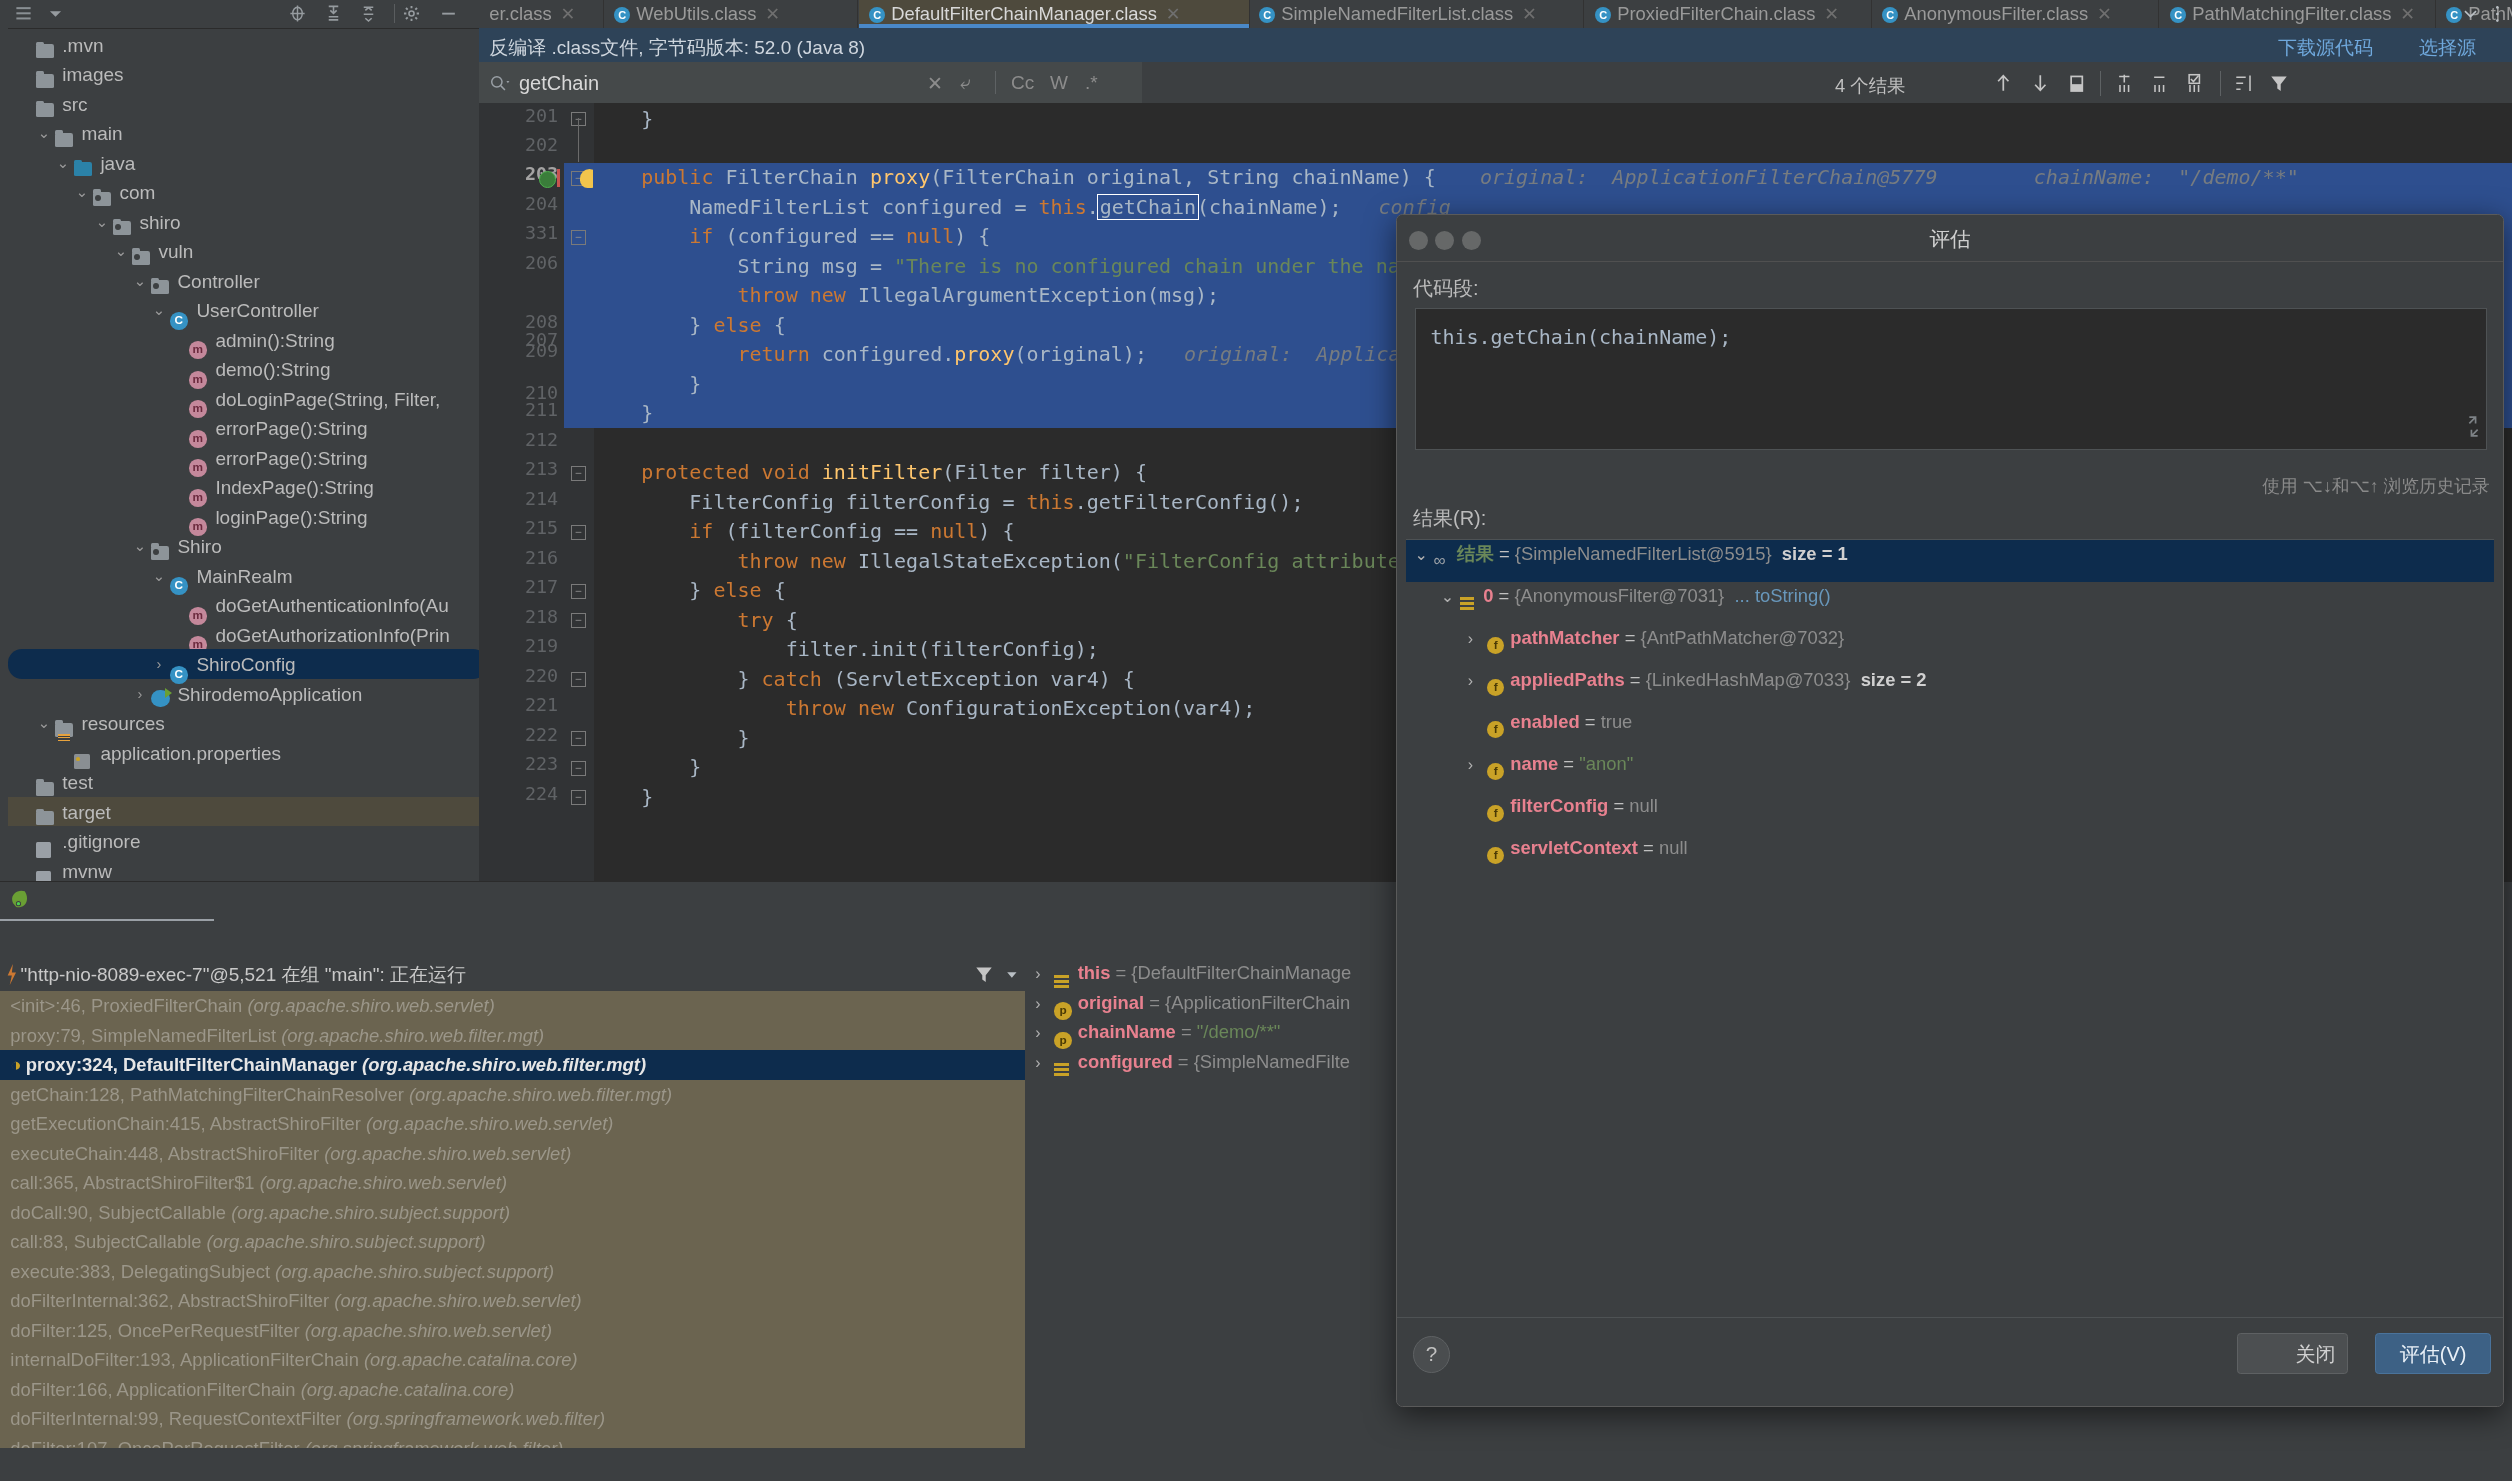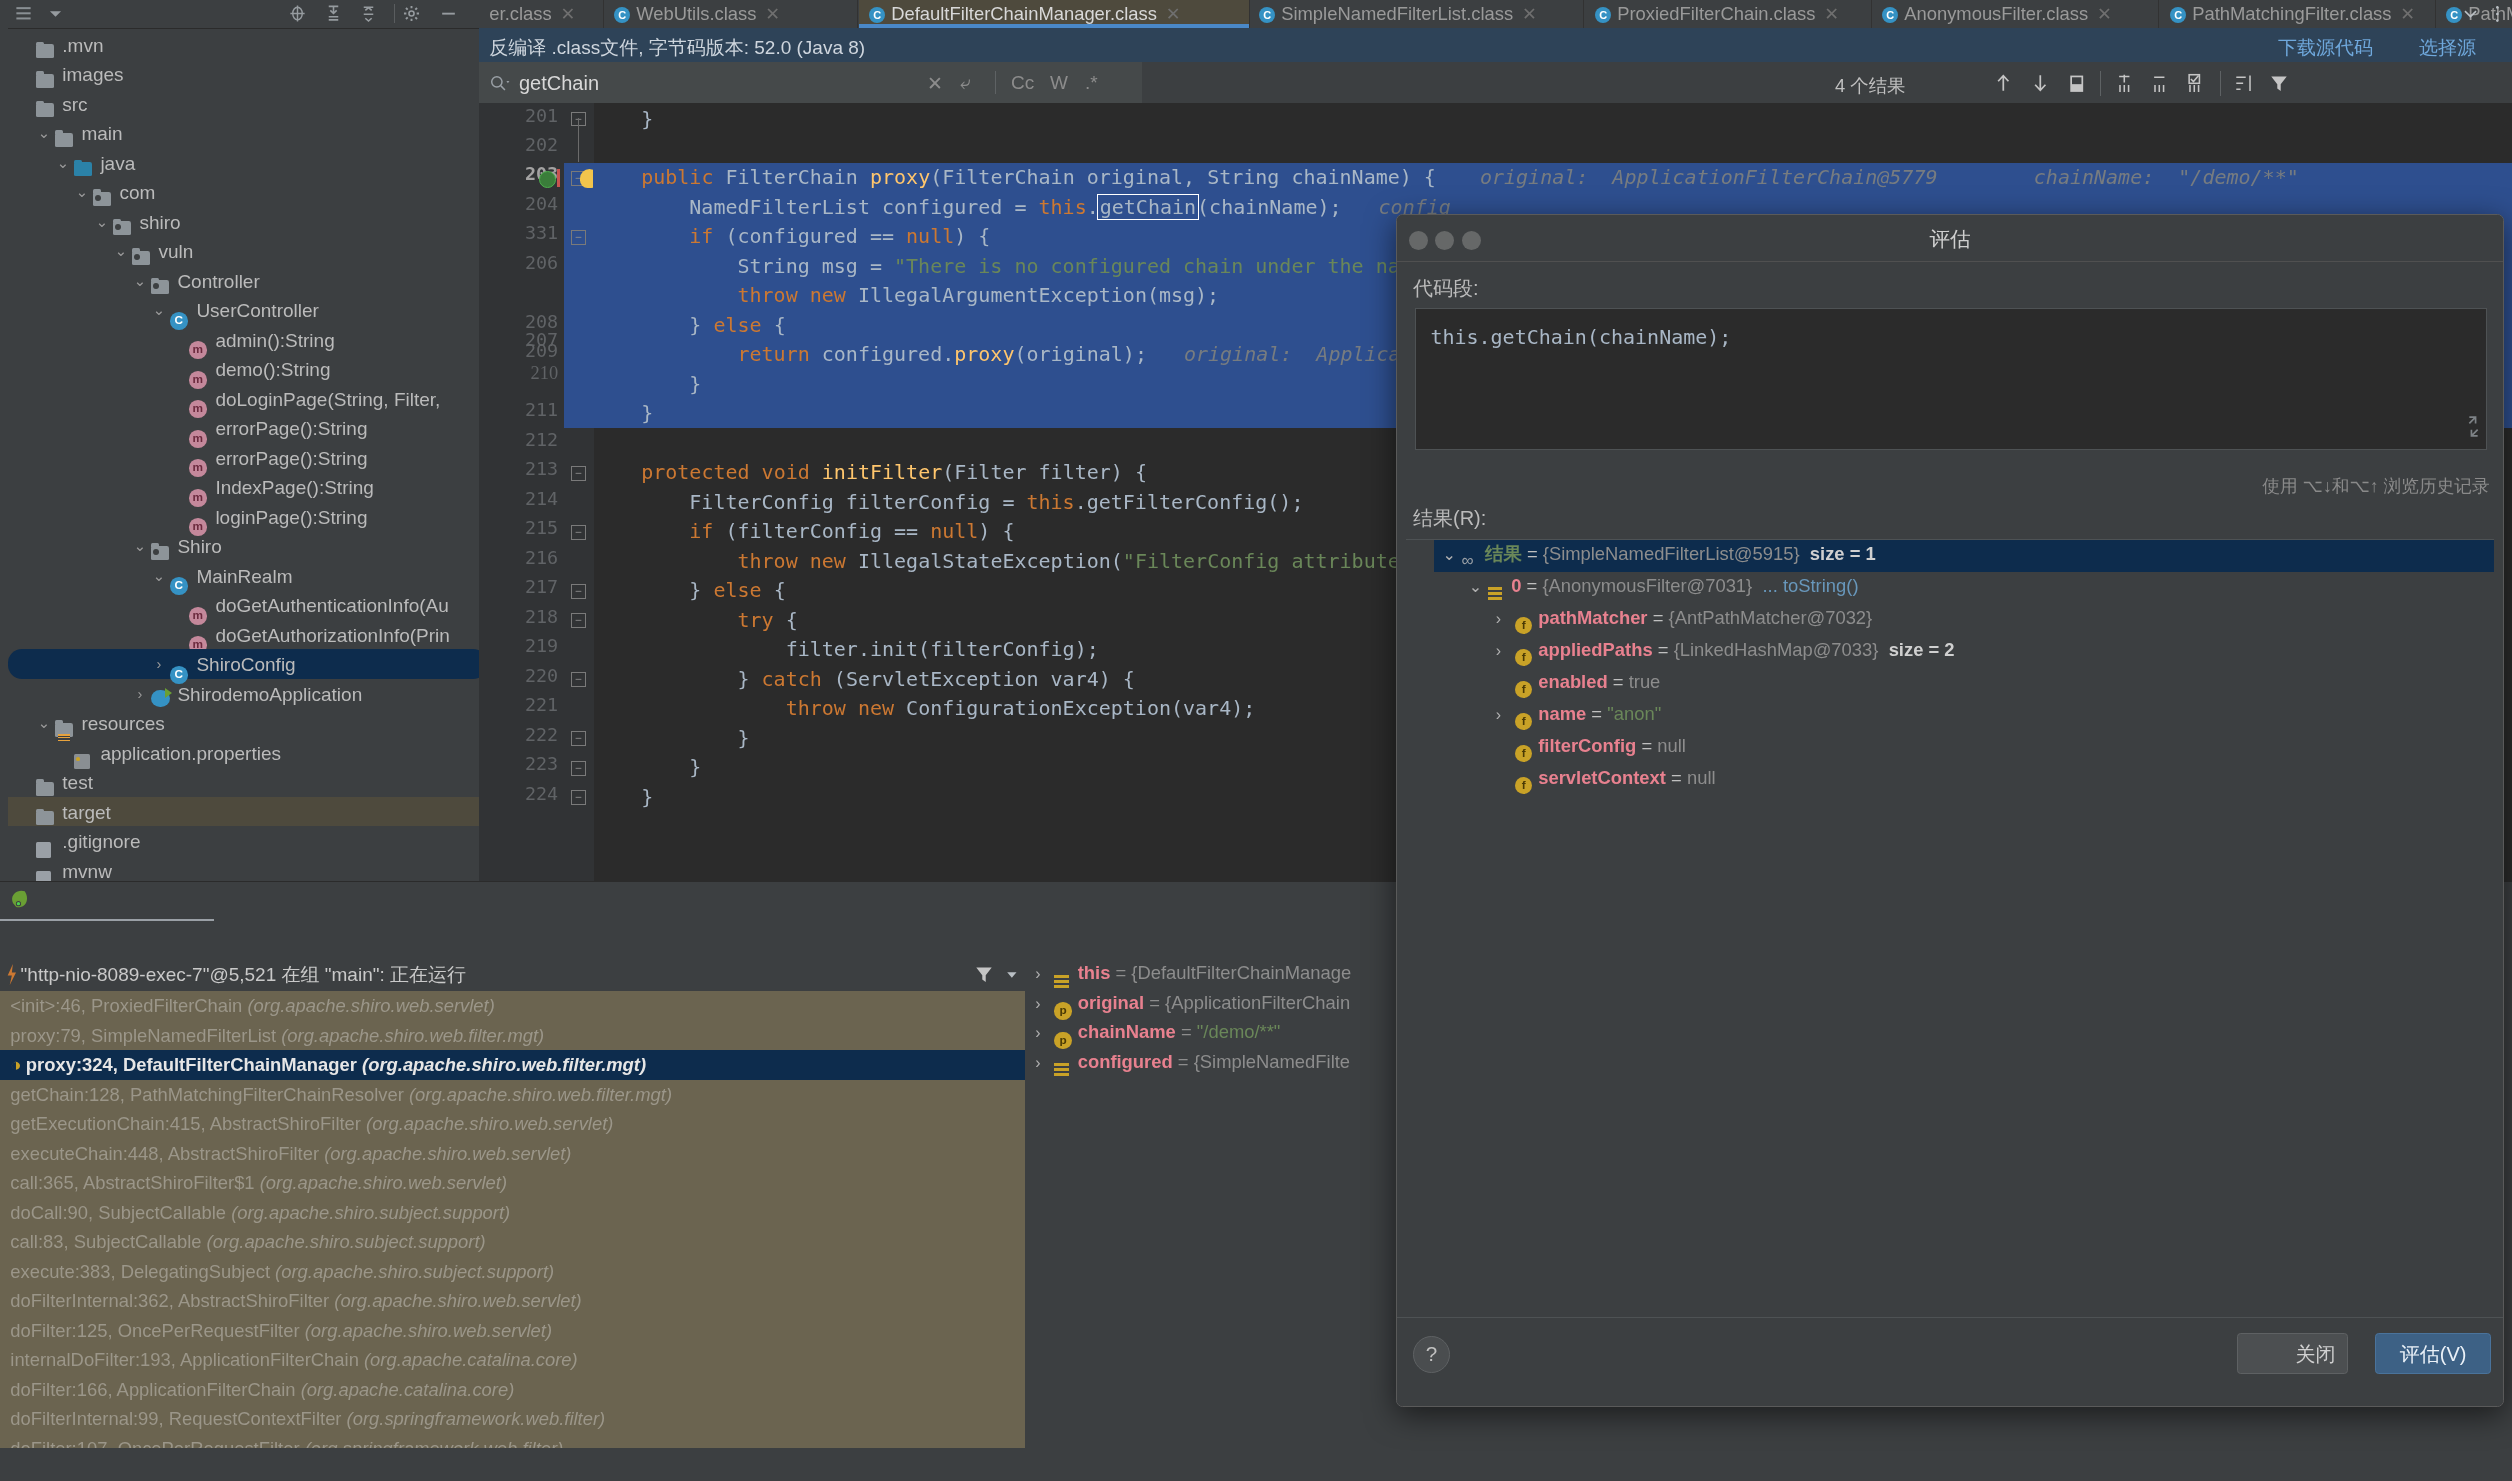--- a/index.html
+++ b/index.html
@@ -110,21 +110,21 @@
   #eval-title{left:0;top:10.3px;width:1106px;text-align:center;font-size:20.6px;color:#cfcfcf;}
   .wdot{position:absolute;top:16px;width:19px;height:19px;border-radius:50%;background:#666868;}
   #eval-codelabel{left:16px;top:60px;font-size:20px;color:#bbbbbb;}
   #eval-codebox{left:17.7px;top:93px;width:1070px;height:140px;background:#2b2b2b;border:0.7px solid #4e5254;}
   #eval-code{left:14.7px;top:16px;font-size:20px;
       font-family:"DejaVu Sans Mono","Liberation Mono",monospace;color:#a9b7c6;}
   #eval-hist-hint{right:13.3px;top:259px;font-size:17.7px;color:#8a8a8a;white-space:nowrap;}
   #eval-resultlabel{left:16px;top:290px;font-size:20px;color:#bbbbbb;}
   #eval-resultbox{left:8.8px;top:324px;width:1088px;height:811px;background:#3c3f41;
       border-top:0.7px solid #4e5254;}
-  .rrow{position:relative;height:32px;line-height:27px;font-size:18.4px;white-space:nowrap;color:#bbbbbb;margin-left:28px;}
+  .rrow{position:relative;height:42px;line-height:27px;font-size:18.4px;white-space:nowrap;color:#bbbbbb;}
   .rrow.sel{background:#0d2c4d;}
   #eval-bottom{left:0;bottom:0;width:1106px;height:88px;background:#3c3f41;border-top:0.7px solid #4e5254;}
   #help-btn{left:16px;top:17.7px;width:35px;height:35px;border-radius:50%;background:#4a4d4f;
       border:0.7px solid #5e6163;color:#c0c0c0;font-size:20.6px;line-height:34px;text-align:center;}
   .dlgbtn{position:absolute;top:14.7px;height:41px;line-height:41px;text-align:center;font-size:20px;
       border-radius:3.7px;box-sizing:border-box;}
   #close-btn{right:155px;width:111px;background:#4c4f51;border:0.7px solid #5e6163;color:#d0d0d0;padding-left:46px;}
   #eval-btn{right:11.8px;width:116px;background:#3d6185;border:0.7px solid #4a739b;color:#eaf1f8;}
 
   .divider{position:absolute;background:#2b2b2b;}
@@ -273,21 +273,21 @@
     <div class="abs" id="gutter">
         <div class="lno" style="top: 1.5px;">201</div>
         <div class="lno" style="top: 31px;">202</div>
         <div class="lno cur" style="top: 60px;">203</div>
         <div class="lno" style="top: 90px;">204</div>
         <div class="lno" style="top: 119px;">331</div>
         <div class="lno" style="top: 149px;">206</div>
         <div class="lno" style="top: 178px; margin-top: 48px;">207</div>
         <div class="lno" style="top: 208px;">208</div>
         <div class="lno" style="top: 237px;">209</div>
-        <div class="lno" style="top: 260px; font-family: Liberation Serif, serif;">210</div>
+        <div class="lno" style="top: 279px;">210</div>
         <div class="lno" style="top: 296px;">211</div>
         <div class="lno" style="top: 326px;">212</div>
         <div class="lno" style="top: 355px;">213</div>
         <div class="lno" style="top: 385px;">214</div>
         <div class="lno" style="top: 414px;">215</div>
         <div class="lno" style="top: 444px;">216</div>
         <div class="lno" style="top: 473px;">217</div>
         <div class="lno" style="top: 503px;">218</div>
         <div class="lno" style="top: 532px;">219</div>
         <div class="lno" style="top: 562px;">220</div>

